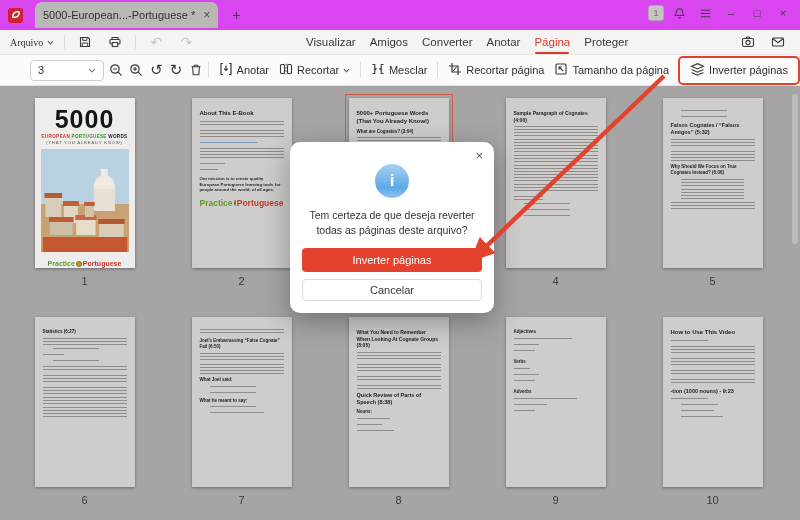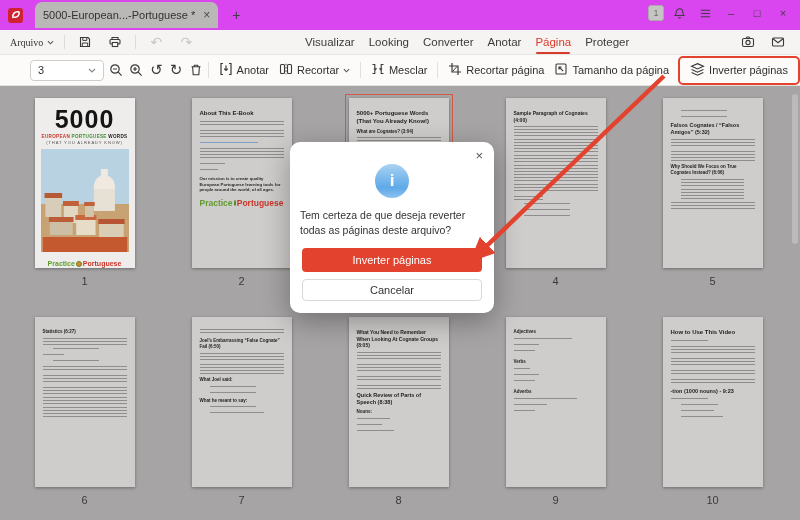--- a/index.html
+++ b/index.html
@@ -75,21 +75,21 @@
   .globe{width:6px;height:6px;border-radius:50%;background:#e8871e;border:1px solid #4e8b2a;display:inline-block;}
   .mission{font-size:4.3px;font-weight:bold;color:#2a2a2a;line-height:1.35;margin-top:4px;}
 
   
   .dialog{position:absolute;left:290px;top:142px;width:204px;background:#fff;border-radius:10px;
     box-shadow:0 8px 28px rgba(0,0,0,.32);z-index:20;padding-bottom:12px;}
   .dclose{position:absolute;right:11px;top:6px;font-size:13px;color:#555;}
   .dicon{width:34px;height:34px;border-radius:50%;margin:22px auto 0;
     background:linear-gradient(180deg,#a9d2f2 0%,#5ea9e8 70%,#8cc2ee 100%);
     display:flex;align-items:center;justify-content:center;color:#fff;font-weight:bold;font-size:17px;}
-  .dmsg{font-size:10.5px;color:#333;line-height:1.4;margin:10px 10px 8px;}
+  .dmsg{font-size:10.5px;color:#333;text-align:center;line-height:1.4;margin:10px 10px 8px;}
   .dnote{font-size:10px;color:#a5a3a2;text-align:center;margin-top:6px;}
   .dbtn{display:block;width:180px;margin:0 auto;border-radius:4px;font-size:11px;text-align:center;
     font-family:"Liberation Sans",sans-serif;}
   .dconfirm{margin-top:11px;height:24px;line-height:24px;background:#e3422e;color:#fff;border:none;}
   .dcancel{margin-top:7px;height:22px;line-height:20px;background:#fff;color:#333;border:1px solid #dbd9d8;}
 
   
   .overlay{position:absolute;left:0;top:0;width:800px;height:520px;pointer-events:none;z-index:30;}
 
   
@@ -153,21 +153,21 @@
           <rect x="4.3" y="7.5" width="5.4" height="4" fill="#fcfbfa" stroke="#3a3a3a" stroke-width="1.1"></rect>
         </svg>
     </div>
     <div class="vdiv"></div>
     <div class="ibtn ghost">↶</div>
     <div class="ibtn ghost">↷</div>
   </div>
   <div class="spacer"></div>
   <div class="mcenter">
     <span class="mitem">Visualizar</span>
-    <span class="mitem">Looking</span>
+    <span class="mitem">Amigos</span>
     <span class="mitem">Converter</span>
     <span class="mitem">Anotar</span>
     <span class="mitem active"><span>Página</span><span class="underbar"></span></span>
     <span class="mitem">Proteger</span>
   </div>
   <div class="spacer"></div>
   <div class="mright">
     <div class="ibtn">
       <svg width="14" height="14" viewBox="0 0 14 14">
           <rect x="1.5" y="3.5" width="11" height="8" rx="1.5" fill="none" stroke="#3a3a3a" stroke-width="1.1"></rect>

